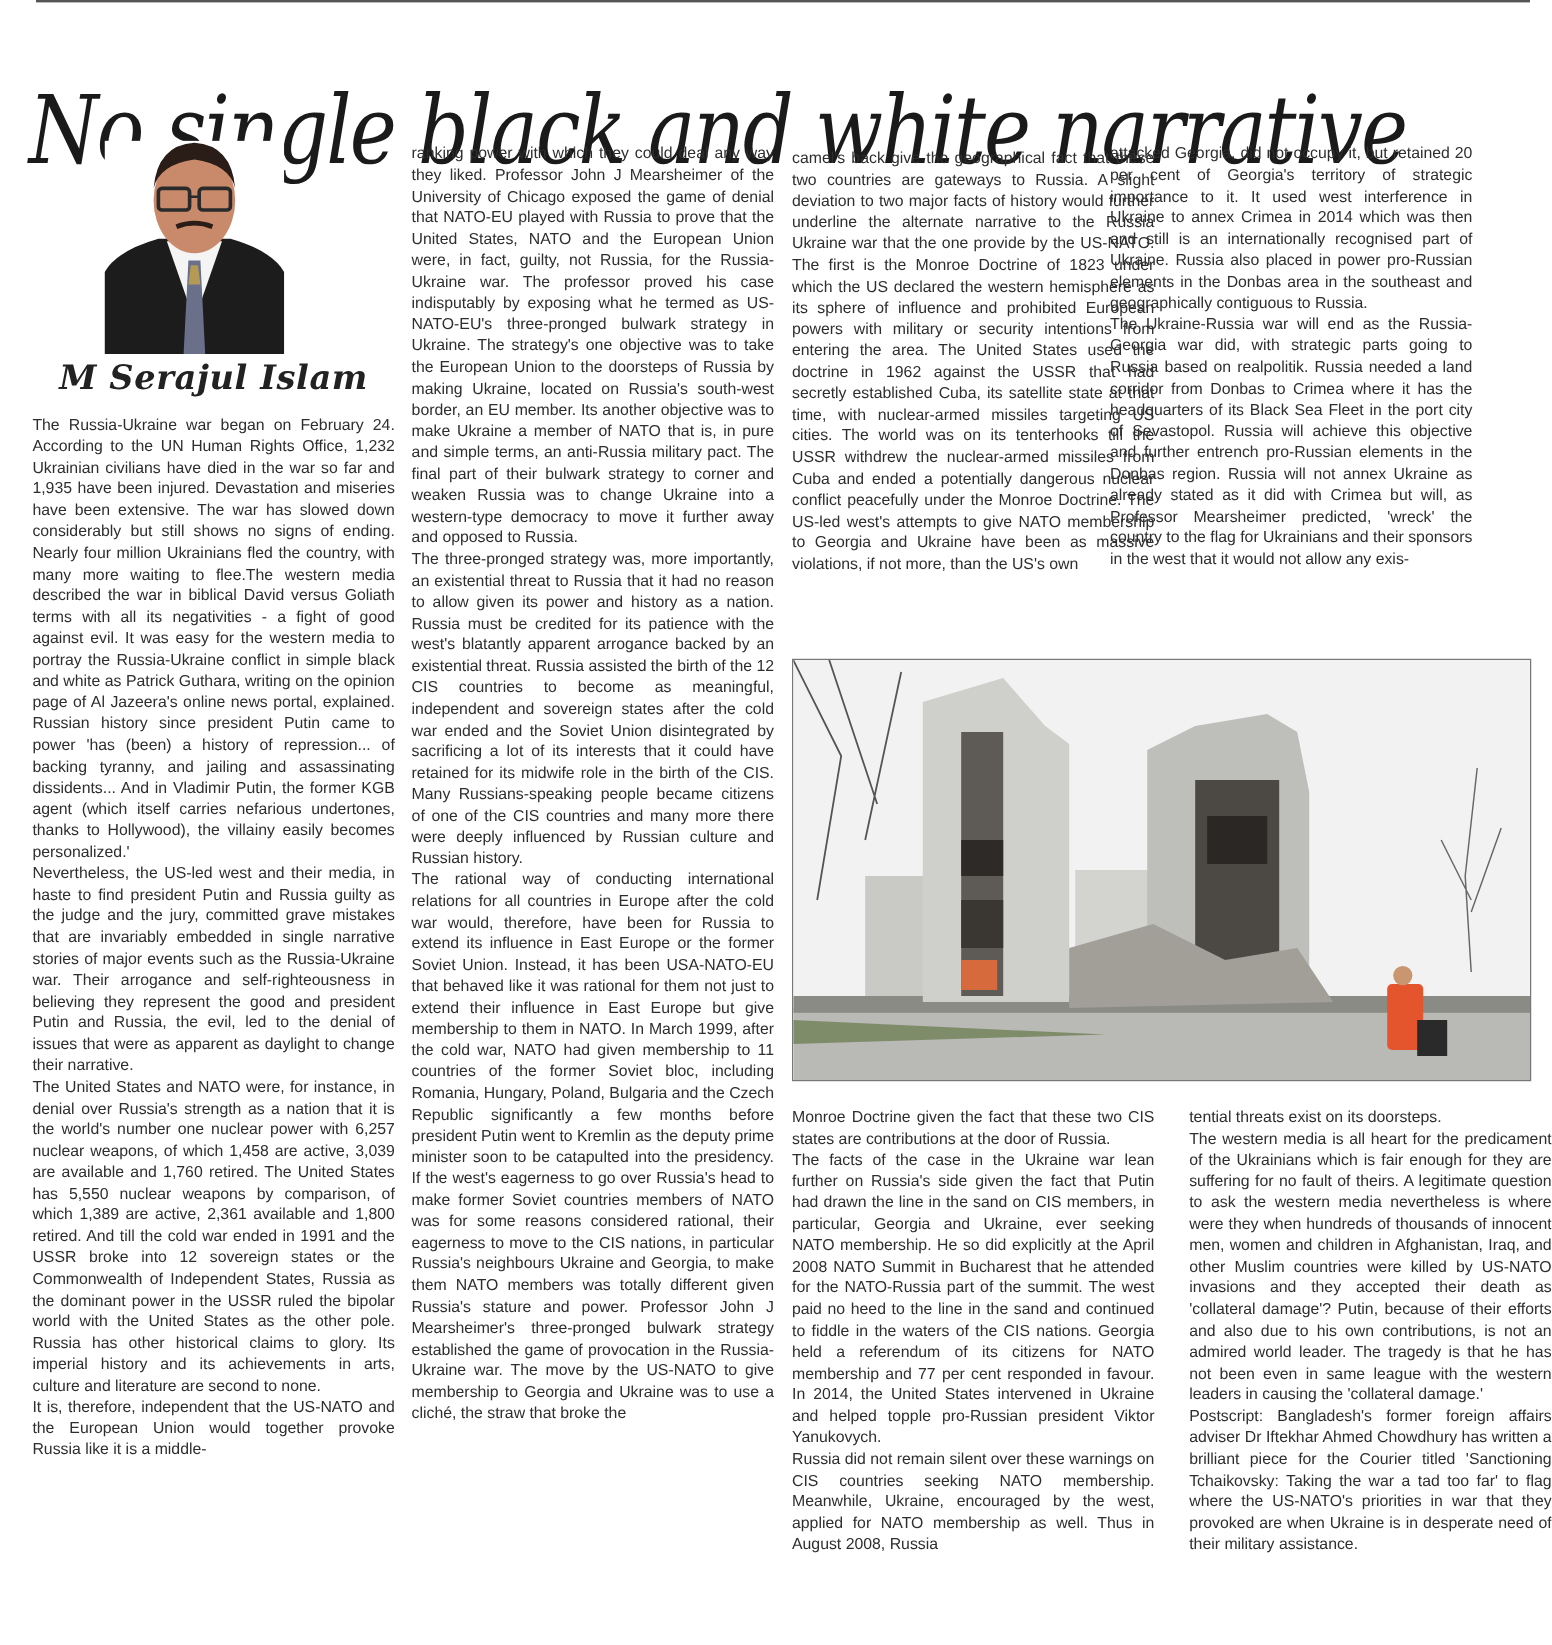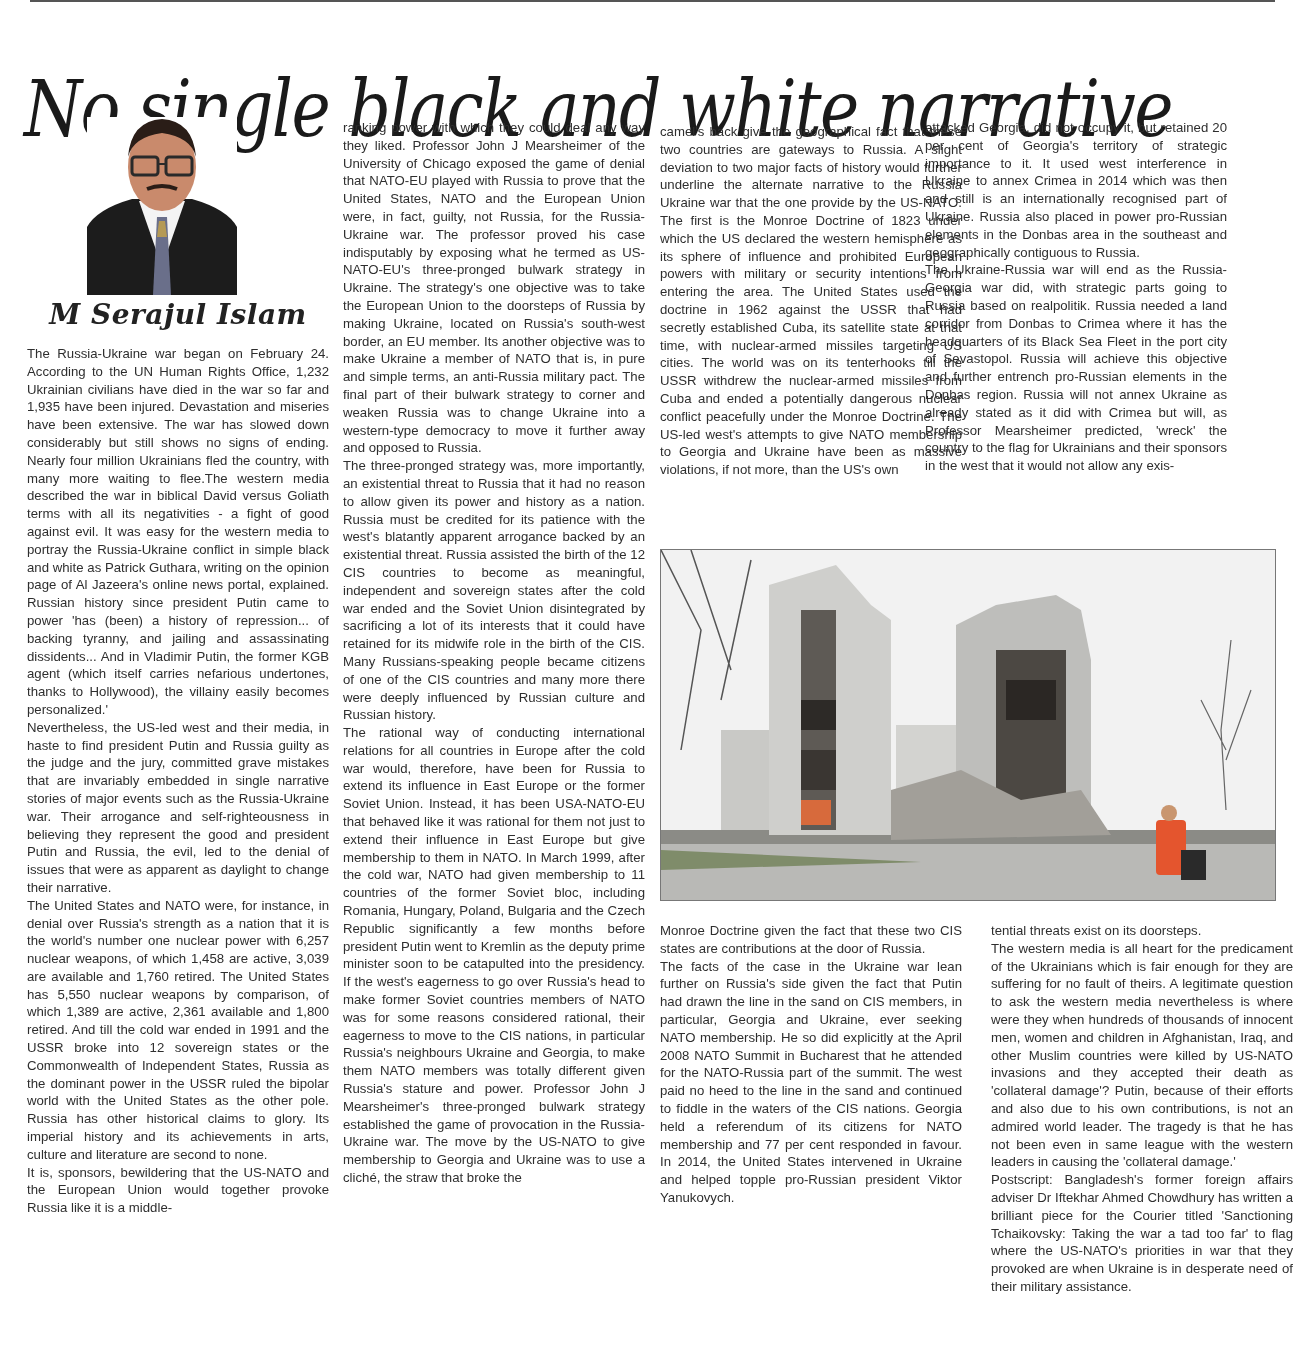--- a/index.html
+++ b/index.html
@@ -58,21 +58,21 @@
     <path d="M60 72 Q75 66 90 72" stroke="#2a1d17" stroke-width="4" fill="none"></path>
   </svg>
 </div>
 
 <div class="byline">M Serajul Islam</div>
 
 <div class="col c1">
   <p>The Russia-Ukraine war began on February 24. According to the UN Human Rights Office, 1,232 Ukrainian civilians have died in the war so far and 1,935 have been injured. Devastation and miseries have been extensive. The war has slowed down considerably but still shows no signs of ending. Nearly four million Ukrainians fled the country, with many more waiting to flee.The western media described the war in biblical David versus Goliath terms with all its negativities - a fight of good against evil. It was easy for the western media to portray the Russia-Ukraine conflict in simple black and white as Patrick Guthara, writing on the opinion page of Al Jazeera's online news portal, explained. Russian history since president Putin came to power 'has (been) a history of repression... of backing tyranny, and jailing and assassinating dissidents... And in Vladimir Putin, the former KGB agent (which itself carries nefarious undertones, thanks to Hollywood), the villainy easily becomes personalized.'</p>
   <p>Nevertheless, the US-led west and their media, in haste to find president Putin and Russia guilty as the judge and the jury, committed grave mistakes that are invariably embedded in single narrative stories of major events such as the Russia-Ukraine war. Their arrogance and self-righteousness in believing they represent the good and president Putin and Russia, the evil, led to the denial of issues that were as apparent as daylight to change their narrative.</p>
   <p>The United States and NATO were, for instance, in denial over Russia's strength as a nation that it is the world's number one nuclear power with 6,257 nuclear weapons, of which 1,458 are active, 3,039 are available and 1,760 retired. The United States has 5,550 nuclear weapons by comparison, of which 1,389 are active, 2,361 available and 1,800 retired. And till the cold war ended in 1991 and the USSR broke into 12 sovereign states or the Commonwealth of Independent States, Russia as the dominant power in the USSR ruled the bipolar world with the United States as the other pole. Russia has other historical claims to glory. Its imperial history and its achievements in arts, culture and literature are second to none.</p>
-  <p>It is, sponsors, bewildering that the US-NATO and the European Union would together provoke Russia like it is a middle-</p>
+  <p>It is, therefore, independent that the US-NATO and the European Union would together provoke Russia like it is a middle-</p>
 </div>
 
 <div class="col c2">
   <p>ranking power with which they could deal any way they liked. Professor John J Mearsheimer of the University of Chicago exposed the game of denial that NATO-EU played with Russia to prove that the United States, NATO and the European Union were, in fact, guilty, not Russia, for the Russia-Ukraine war. The professor proved his case indisputably by exposing what he termed as US-NATO-EU's three-pronged bulwark strategy in Ukraine. The strategy's one objective was to take the European Union to the doorsteps of Russia by making Ukraine, located on Russia's south-west border, an EU member. Its another objective was to make Ukraine a member of NATO that is, in pure and simple terms, an anti-Russia military pact. The final part of their bulwark strategy to corner and weaken Russia was to change Ukraine into a western-type democracy to move it further away and opposed to Russia.</p>
   <p>The three-pronged strategy was, more importantly, an existential threat to Russia that it had no reason to allow given its power and history as a nation. Russia must be credited for its patience with the west's blatantly apparent arrogance backed by an existential threat. Russia assisted the birth of the 12 CIS countries to become as meaningful, independent and sovereign states after the cold war ended and the Soviet Union disintegrated by sacrificing a lot of its interests that it could have retained for its midwife role in the birth of the CIS. Many Russians-speaking people became citizens of one of the CIS countries and many more there were deeply influenced by Russian culture and Russian history.</p>
   <p>The rational way of conducting international relations for all countries in Europe after the cold war would, therefore, have been for Russia to extend its influence in East Europe or the former Soviet Union. Instead, it has been USA-NATO-EU that behaved like it was rational for them not just to extend their influence in East Europe but give membership to them in NATO. In March 1999, after the cold war, NATO had given membership to 11 countries of the former Soviet bloc, including Romania, Hungary, Poland, Bulgaria and the Czech Republic significantly a few months before president Putin went to Kremlin as the deputy prime minister soon to be catapulted into the presidency. If the west's eagerness to go over Russia's head to make former Soviet countries members of NATO was for some reasons considered rational, their eagerness to move to the CIS nations, in particular Russia's neighbours Ukraine and Georgia, to make them NATO members was totally different given Russia's stature and power. Professor John J Mearsheimer's three-pronged bulwark strategy established the game of provocation in the Russia-Ukraine war. The move by the US-NATO to give membership to Georgia and Ukraine was to use a cliché, the straw that broke the</p>
 </div>
 
 <div class="col c3">
   <p>camel's back give the geographical fact that these two countries are gateways to Russia. A slight deviation to two major facts of history would further underline the alternate narrative to the Russia Ukraine war that the one provide by the US-NATO. The first is the Monroe Doctrine of 1823 under which the US declared the western hemisphere as its sphere of influence and prohibited European powers with military or security intentions from entering the area. The United States used the doctrine in 1962 against the USSR that had secretly established Cuba, its satellite state at that time, with nuclear-armed missiles targeting US cities. The world was on its tenterhooks till the USSR withdrew the nuclear-armed missiles from Cuba and ended a potentially dangerous nuclear conflict peacefully under the Monroe Doctrine. The US-led west's attempts to give NATO membership to Georgia and Ukraine have been as massive violations, if not more, than the US's own</p>
@@ -104,19 +104,20 @@
     <path d="M570 90 L560 180 L565 260 M540 150 L565 200 M590 140 L565 210" stroke="#666" stroke-width="1.2" fill="none"></path>
     <rect x="495" y="270" width="30" height="55" rx="4" fill="#e4552e"></rect>
     <circle cx="508" cy="263" r="8" fill="#c9966f"></circle>
     <rect x="520" y="300" width="25" height="30" fill="#2a2a2a"></rect>
   </svg>
 </div>
 
 <div class="col c3b">
   <p>Monroe Doctrine given the fact that these two CIS states are contributions at the door of Russia.</p>
   <p>The facts of the case in the Ukraine war lean further on Russia's side given the fact that Putin had drawn the line in the sand on CIS members, in particular, Georgia and Ukraine, ever seeking NATO membership. He so did explicitly at the April 2008 NATO Summit in Bucharest that he attended for the NATO-Russia part of the summit. The west paid no heed to the line in the sand and continued to fiddle in the waters of the CIS nations. Georgia held a referendum of its citizens for NATO membership and 77 per cent responded in favour. In 2014, the United States intervened in Ukraine and helped topple pro-Russian president Viktor Yanukovych.</p>
+  <p>Russia did not remain silent over these warnings on CIS countries seeking NATO membership. Meanwhile, Ukraine, encouraged by the west, applied for NATO membership as well. Thus in August 2008, Russia</p>
 </div>
 
 <div class="col c4b">
   <p>tential threats exist on its doorsteps.</p>
   <p>The western media is all heart for the predicament of the Ukrainians which is fair enough for they are suffering for no fault of theirs. A legitimate question to ask the western media nevertheless is where were they when hundreds of thousands of innocent men, women and children in Afghanistan, Iraq, and other Muslim countries were killed by US-NATO invasions and they accepted their death as 'collateral damage'? Putin, because of their efforts and also due to his own contributions, is not an admired world leader. The tragedy is that he has not been even in same league with the western leaders in causing the 'collateral damage.'</p>
   <p>Postscript: Bangladesh's former foreign affairs adviser Dr Iftekhar Ahmed Chowdhury has written a brilliant piece for the Courier titled 'Sanctioning Tchaikovsky: Taking the war a tad too far' to flag where the US-NATO's priorities in war that they provoked are when Ukraine is in desperate need of their military assistance.</p>
 </div>
 
 </body></html>

